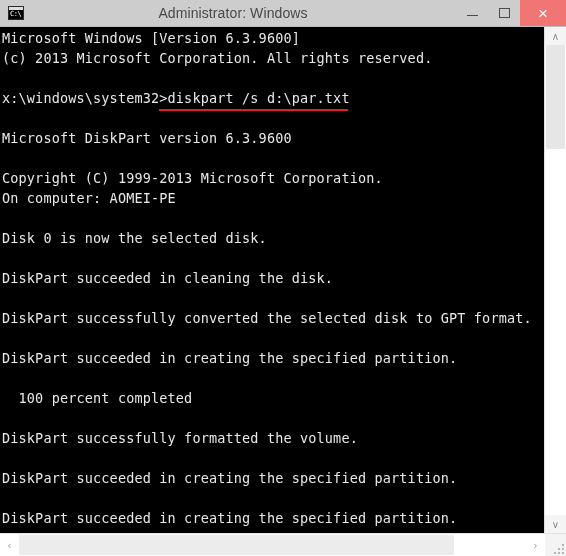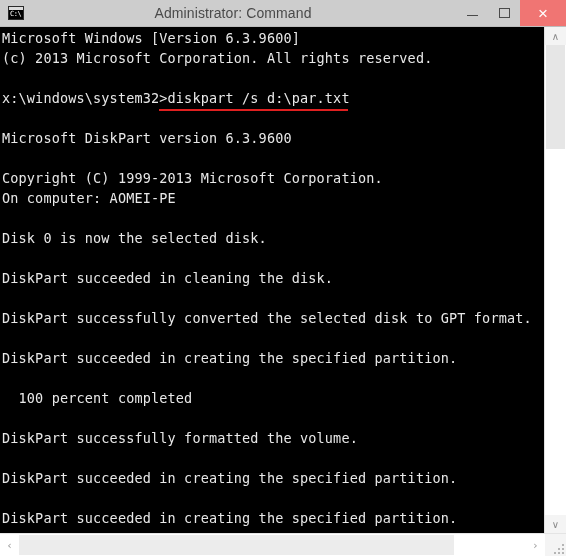--- a/index.html
+++ b/index.html
@@ -242,21 +242,21 @@
 </head>
 <body>
 
 <div class="window">
 
   <div class="titlebar">
     <div class="titlebar-icon">
       <div class="ti-top"></div>
       <div class="ti-text">C:\</div>
     </div>
-    <div class="titlebar-title">Administrator: Command</div>
+    <div class="titlebar-title">Administrator: Windows</div>
     <div class="win-controls">
       <div class="win-btn">
         <span class="glyph-min"></span>
       </div>
       <div class="win-btn">
         <span class="glyph-max"></span>
       </div>
       <div class="win-btn close">
         <span class="glyph-close">×</span>
       </div>

